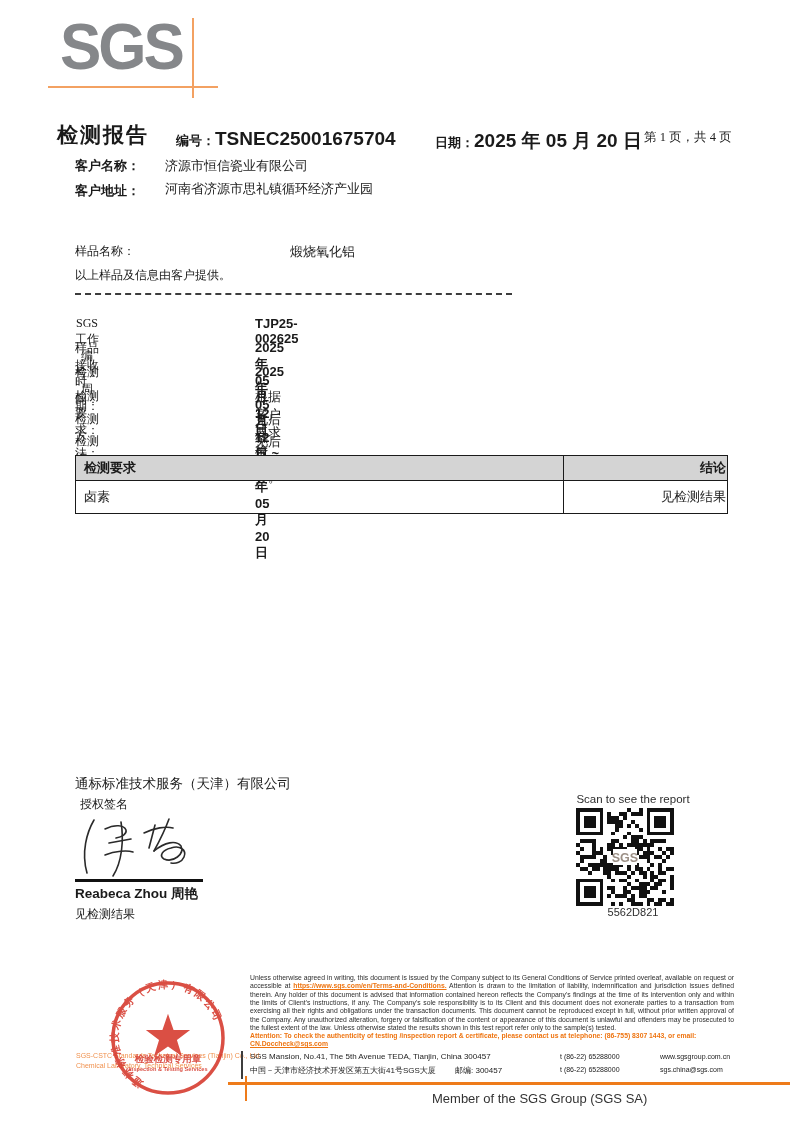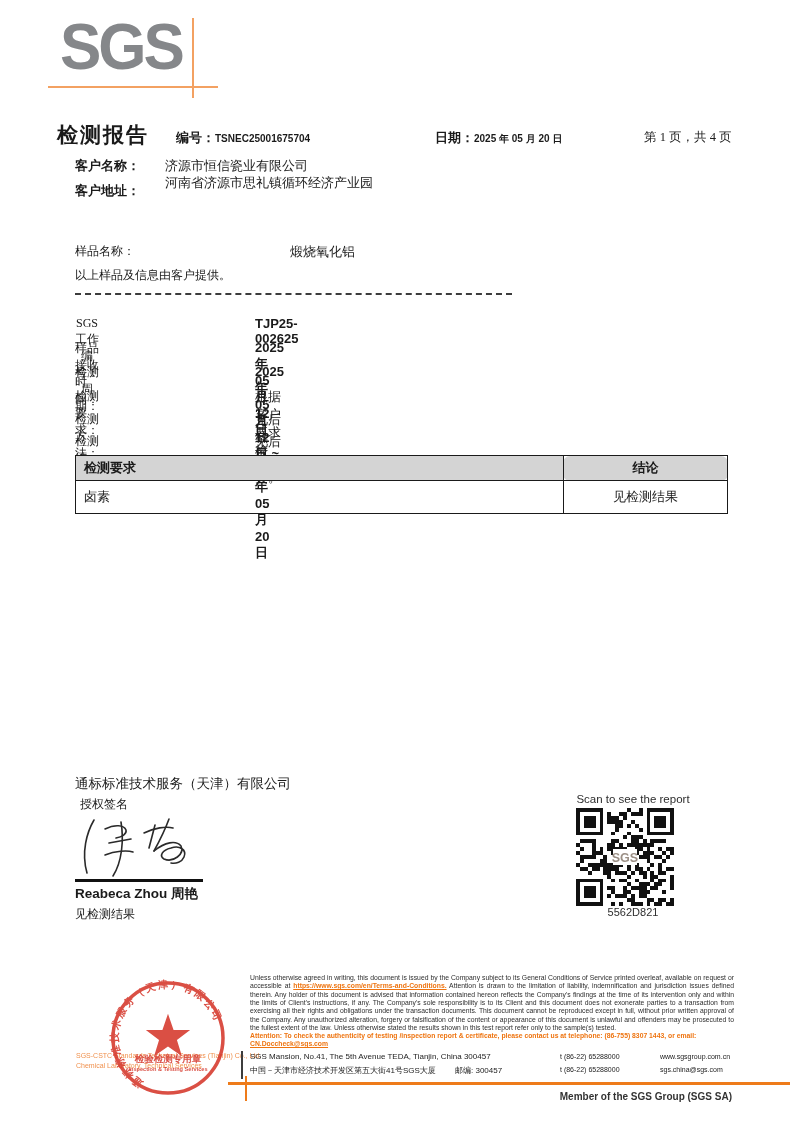--- a/index.html
+++ b/index.html
@@ -12,37 +12,37 @@
   
   .sgs-logo-text{font-family:"Liberation Sans","DejaVu Sans",sans-serif;
     font-weight:bold;font-size:62px;color:#85878a;letter-spacing:-3px;
     transform:scaleY(1.04);line-height:1;}
   .logo-hline{background:#f3a162;height:2px;}
   .logo-vline{background:#f3a162;width:2px;}
   
   .report-title{font-size:21px;font-weight:bold;letter-spacing:2px;}
   .hdr-label{font-size:13px;font-weight:bold;}
   .hdr-value{font-family:"Liberation Sans","DejaVu Sans",sans-serif;
-    font-size:10px;font-weight:600;}
+    font-size:19px;font-weight:600;}
   .pageinfo{font-size:12.5px;}
   
   .lbl{font-size:12px;}
   .lbl-b{font-size:13px;font-weight:bold;}
   .val{font-size:13px;}
   .val-sans{font-family:"Liberation Sans","DejaVu Sans",sans-serif;
     font-size:13px;font-weight:600;}
   .dashed-sep{border-top:2px dashed #3c3c3c;height:0;}
   
   table.req{border-collapse:collapse;width:653px;
     font-size:13px;}
   table.req th,table.req td{border:1px solid #1a1a1a;}
   table.req th{background:#d4d4d4;font-weight:bold;height:22px;}
   table.req td{height:30px;}
   .col-left{text-align:left;padding-left:8px;width:487px;margin-top:12px;}
-  .col-right{text-align:center;width:164px;border-radius:7px;}
+  .col-right{text-align:right;width:164px;}
   
   .sig-line{background:#111;height:2.5px;}
   .signer-name{font-family:"Liberation Sans","DejaVu Sans",sans-serif;
     font-size:13.5px;font-weight:bold;}
   
   .qr-caption{font-family:"Liberation Sans","DejaVu Sans",sans-serif;
     font-size:11.5px;color:#2e2e2e;text-align:center;width:170px;}
   .qr-code-text{font-family:"Liberation Sans","DejaVu Sans",sans-serif;
     font-size:11px;color:#2e2e2e;text-align:center;width:170px;}
   
@@ -52,21 +52,21 @@
   .attention{width:484px;font-family:"Liberation Sans","DejaVu Sans",sans-serif;
     font-size:6.8px;line-height:1.25;color:#ee7410;font-weight:bold;}
   .attn-link{color:#ee7410;text-decoration:underline;}
   .addr-block{font-family:"Liberation Sans","DejaVu Sans",sans-serif;color:#222;}
   .addr-line{position:absolute;white-space:nowrap;font-size:8px;}
   .addr-small{font-size:7px;}
   .addr-vline{background:#3d3d3d;width:1.5px;}
   .orange-hline{background:#ee7b1a;height:2.5px;}
   .orange-vline{background:#ee7b1a;width:2px;}
   .member-line{font-family:"Liberation Sans","DejaVu Sans",sans-serif;
-    font-size:10px;font-weight:700;color:#333;text-align:right;width:300px;}
+    font-size:13px;font-weight:400;color:#333;text-align:left;width:300px;}
   .stamp-sub{font-family:"Liberation Sans","DejaVu Sans",sans-serif;
     font-size:7px;color:#f0914e;white-space:nowrap;}
 </style>
 </head>
 <body>
 
 <div class="page">
 
   <div class="abs sgs-logo-text" style="left:60px;top:16px;">SGS</div>
   <div class="abs logo-hline" style="left:48px;top:86px;width:170px;"></div>
@@ -77,21 +77,21 @@
     <span class="hdr-label">编号：</span><span class="hdr-value">TSNEC25001675704</span>
   </div>
   <div class="abs" style="left:435px;top:128px;">
     <span class="hdr-label">日期：</span><span class="hdr-value">2025 年 05 月 20 日</span>
   </div>
   <div class="abs pageinfo" style="left:644px;top:129px;">第 1 页，共 4 页</div>
 
   <div class="abs lbl-b" style="left:75px;top:157px;">客户名称：</div>
   <div class="abs val" style="left:165px;top:157px;">济源市恒信瓷业有限公司</div>
   <div class="abs lbl-b" style="left:75px;top:182px;">客户地址：</div>
-  <div class="abs val" style="left:165px;top:174px;">河南省济源市思礼镇循环经济产业园</div>
+  <div class="abs val" style="left:165px;top:180px;">河南省济源市思礼镇循环经济产业园</div>
 
   <div class="abs lbl" style="left:75px;top:243px;">样品名称：</div>
   <div class="abs val" style="left:290px;top:243px;">煅烧氧化铝</div>
   <div class="abs lbl" style="left:75px;top:267px;">以上样品及信息由客户提供。</div>
   <div class="abs dashed-sep" style="left:75px;top:293px;width:437px;"></div>
 
   <div class="abs" style="left:0;top:0;">
     <div class="abs lbl" style="left:75px;top:316px;text-align:center;">SGS 工作编号：</div>
     <div class="abs val-sans" style="left:255px;top:316px;">TJP25-002625</div>
     <div class="abs lbl" style="left:75px;top:340px;">样品接收时间：</div>

